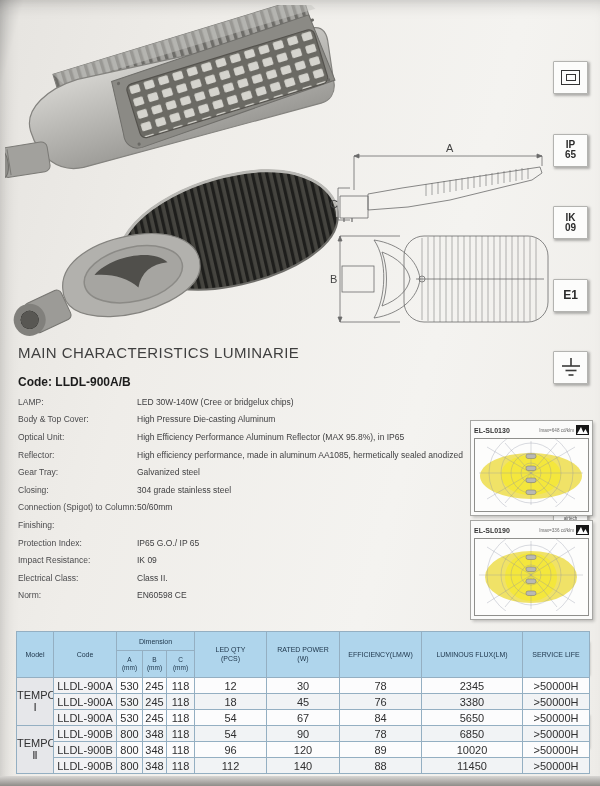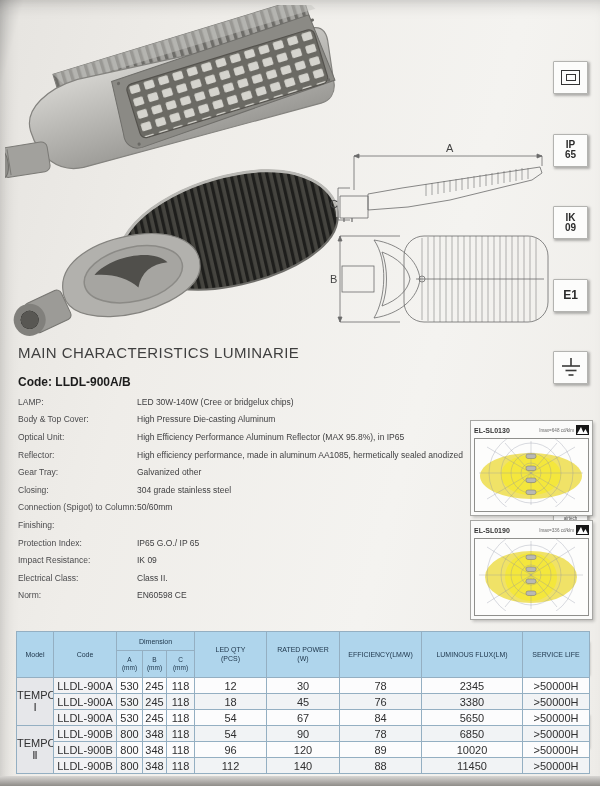--- a/index.html
+++ b/index.html
@@ -282,21 +282,21 @@
     <div class="spec-row">
         <span class="spec-label">Optical Unit:</span>
         <span class="spec-value">High Efficiency Performance Aluminum Reflector (MAX 95.8%), in IP65</span>
       </div>
     <div class="spec-row">
         <span class="spec-label">Reflector:</span>
         <span class="spec-value">High efficiency performance, made in aluminum AA1085, hermetically sealed anodized</span>
       </div>
     <div class="spec-row">
         <span class="spec-label">Gear Tray:</span>
-        <span class="spec-value">Galvanized other</span>
+        <span class="spec-value">Galvanized steel</span>
       </div>
     <div class="spec-row">
         <span class="spec-label">Closing:</span>
         <span class="spec-value">304 grade stainless steel</span>
       </div>
     <div class="spec-row">
         <span class="spec-label">Connection (Spigot) to Column:</span>
         <span class="spec-value">50/60mm</span>
       </div>
     <div class="spec-row">

